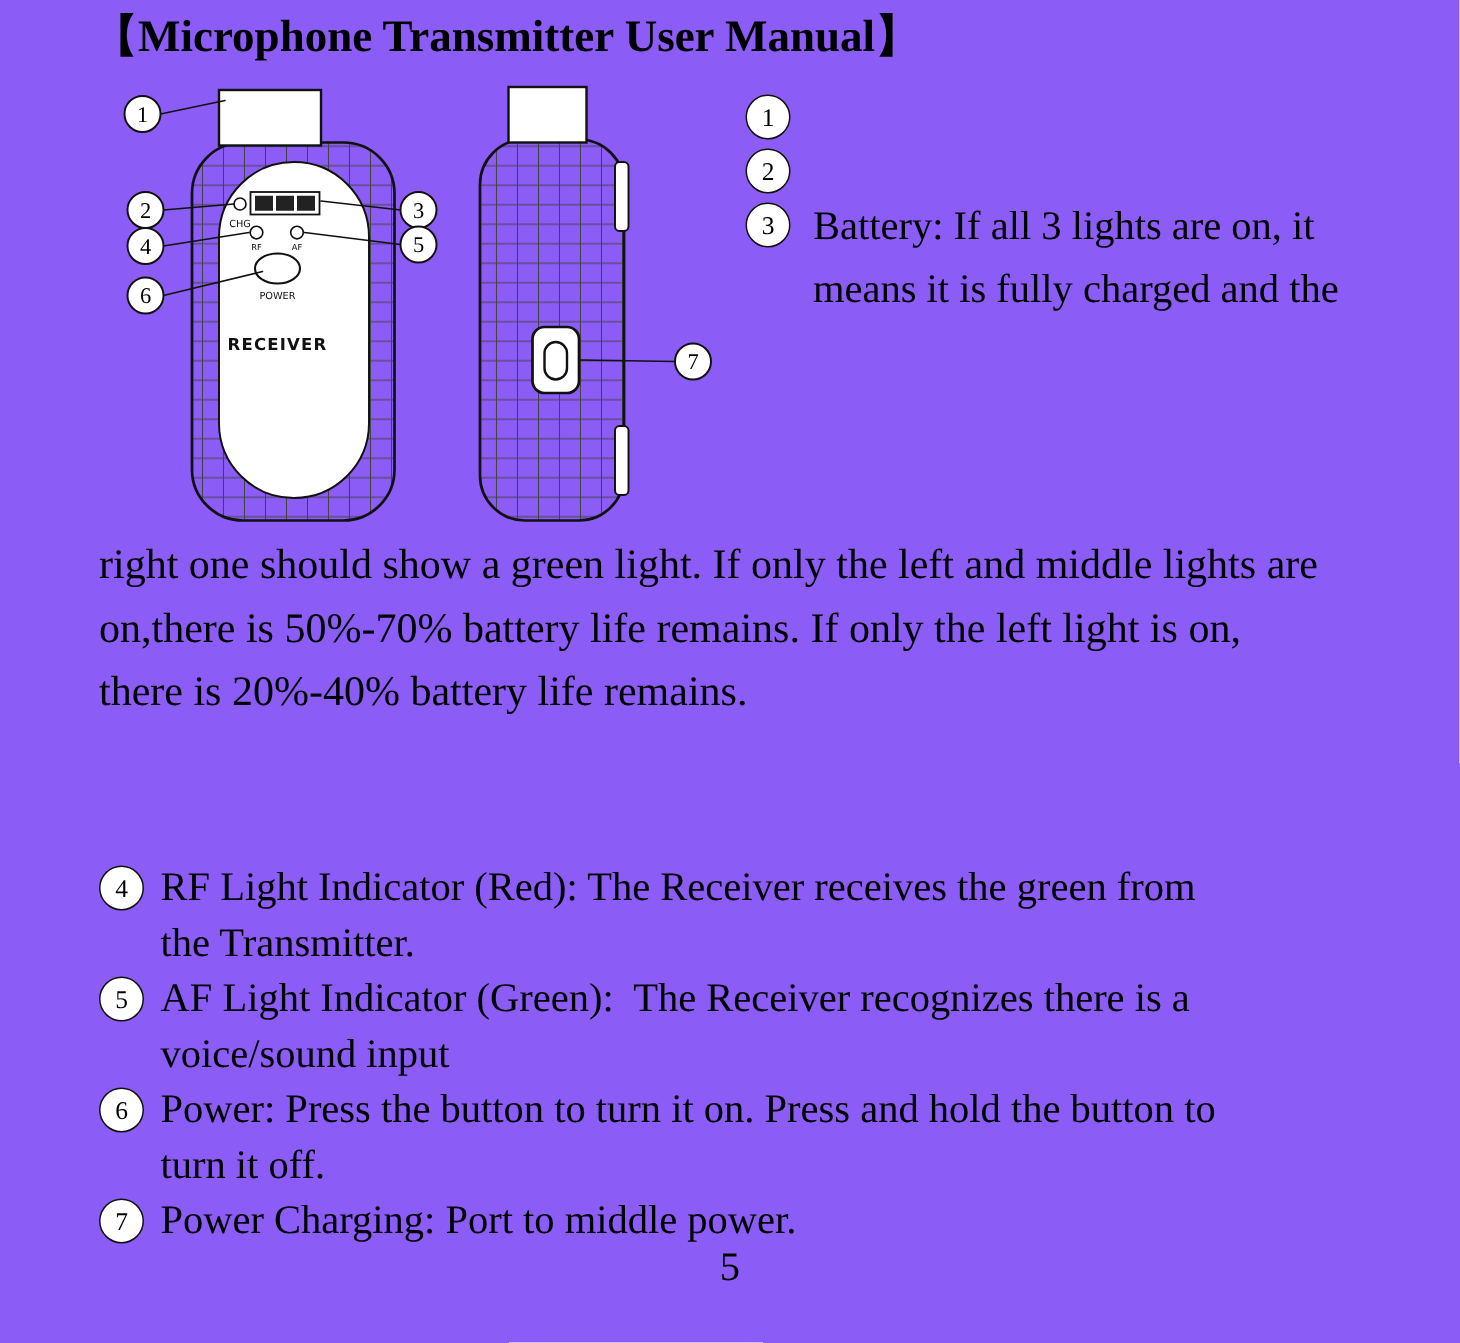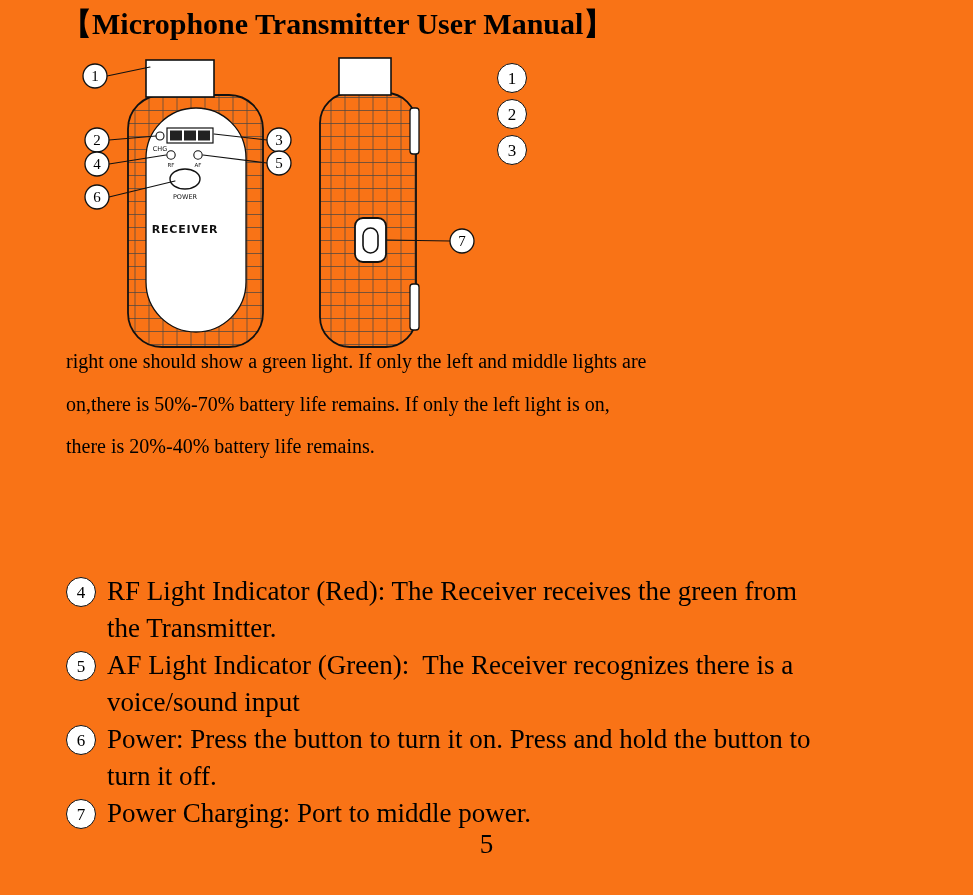--- a/index.html
+++ b/index.html
@@ -1,17 +1,17 @@
 <!DOCTYPE html>
 <html><head>
 <meta charset="utf-8">
 <style>
   html,body { margin:0; padding:0; background:#fff; }
   .page {
-    position:relative; width:973px; height:895px; background:#f97316;
+    position:relative; width:973px; height:895px; background:#8b5cf6;
     font-family:"Liberation Serif", serif; color:#000; overflow:hidden;
   }
   .title {
     position:absolute; left:62px; top:4px; margin:0;
     font-size:30px; font-weight:bold;
     font-family:"Liberation Serif","DejaVu Sans",serif;
   }
   .diagram { position:absolute; left:58px; top:52px; }
 
   .rcol {
@@ -22,22 +22,22 @@
   .cnum {
     flex:0 0 auto; box-sizing:border-box;
     width:30px; height:30px; border:1.5px solid #111; border-radius:50%;
     display:inline-flex; align-items:center; justify-content:center;
     font-size:17px; line-height:1; background:#fff;
   }
   .rcol .cnum { margin-top:6px; margin-right:15px; }
   .itxt { flex:1; white-space:pre-wrap; }
 
   .paras {
-    position:absolute; left:66px; top:340px; width:890px;
-    font-size:20px; line-height:42.5px;
+    position:absolute; left:66px; top:356px; width:890px;
+    font-size:28px; line-height:42.5px;
   }
   .paras p { margin:0; white-space:pre-wrap; }
 
   .blist {
     position:absolute; left:66px; top:573px; width:886px;
     font-size:27px; line-height:37px;
   }
   .blist .item { margin:0; }
   .blist .cnum { margin-top:4px; margin-right:11px; }
 
@@ -135,20 +135,22 @@
 
   <div class="rcol">
     <div class="item">
       <span class="cnum">1</span>
     </div>
     <div class="item">
       <span class="cnum">2</span>
     </div>
     <div class="item">
       <span class="cnum">3</span>
+      <span class="itxt">Battery: If all 3 lights are on, it
+means it is fully charged and the</span>
     </div>
   </div>
 
   <div class="paras">
     <p>right one should show a green light. If only the left and middle lights are
 on,there is 50%-70% battery life remains. If only the left light is on,
 there is 20%-40% battery life remains.</p>
   </div>
 
   <div class="blist">

